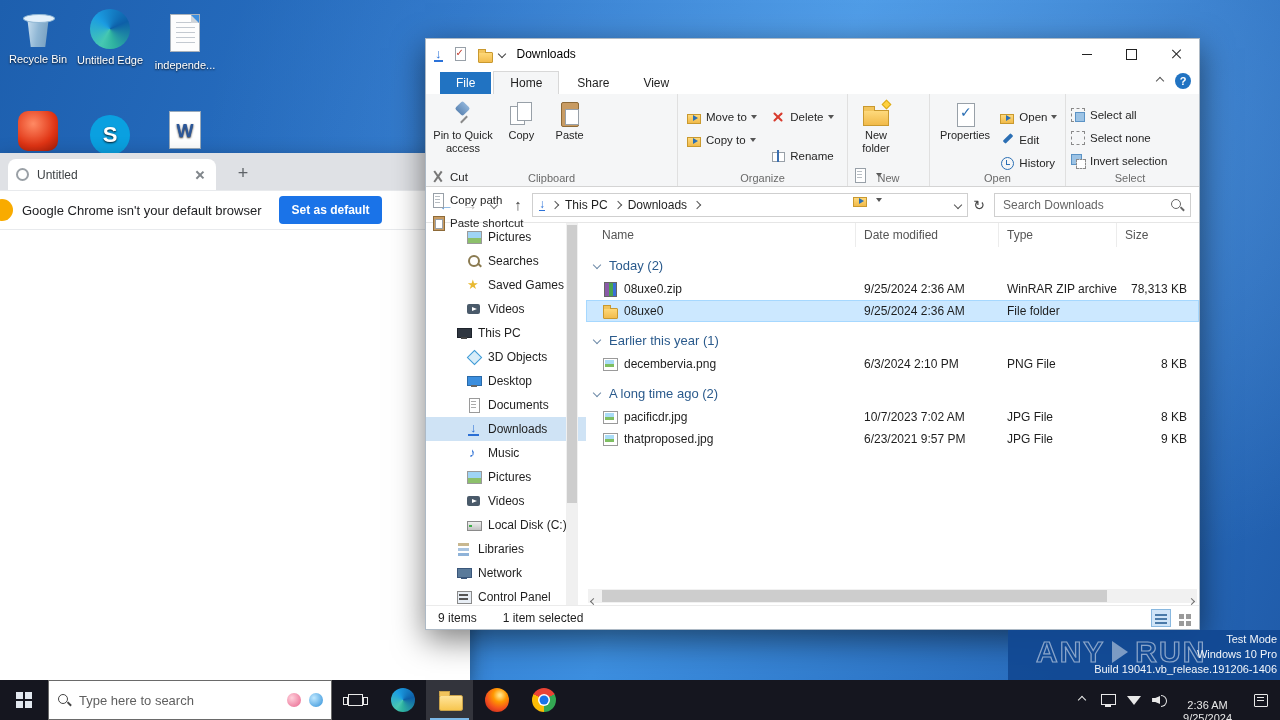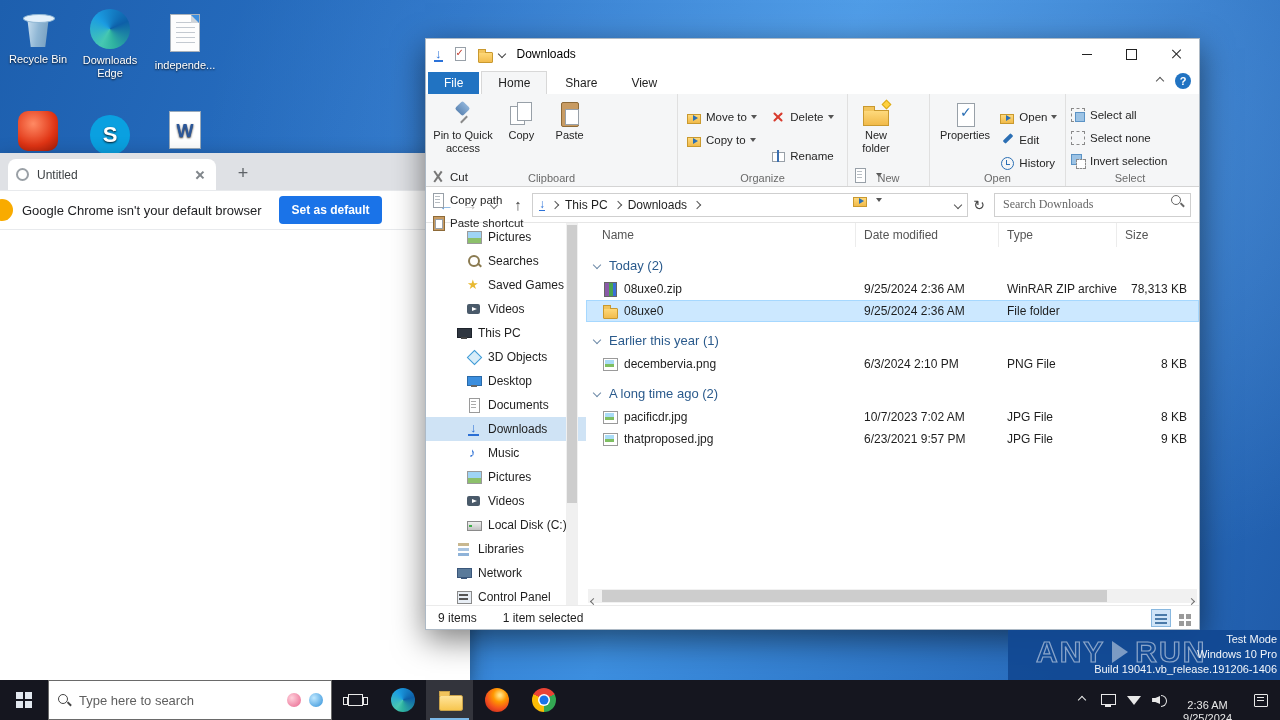--- a/index.html
+++ b/index.html
@@ -92,21 +92,21 @@
   .q-prop::after { content:'✓'; position:absolute; left:3px; top:0px; font-size:10px; font-weight:bold; color:#c0392b; }
   .q-chev { margin-left:8px; color:#444; }
   .x-title-text { margin-left:12px; font-size:12px; color:#000; }
   .x-controls { position:absolute; right:0; top:0; height:30px; display:flex; }
   .wc { width:45px; height:30px; display:flex; align-items:center; justify-content:center; position:relative; }
   .wc-min::before { content:''; width:10px; height:1px; background:#222; }
   .wc-max::before { content:''; width:9px; height:9px; border:1px solid #222; }
   .wc-close::before,.wc-close::after { content:''; position:absolute; left:22px; top:9px; width:1.2px; height:12px; background:#222; }
   .wc-close::before { transform:rotate(45deg); } .wc-close::after { transform:rotate(-45deg); }
 
-  .x-tabrow { height:25px; display:flex; align-items:flex-end; background:#fff; position:relative; }
+  .x-tabrow { height:25px; display:flex; align-items:flex-end; background:#fff; position:relative;margin-left:12px; }
   .x-tab { padding:4px 16px; font-size:12px; color:#1e1e1e; margin-left:2px; }
   .x-tab.file { background:#2173c2; color:#fff; }
   .x-tab.active { background:#f5f6f7; border:1px solid #d8d8d8; border-bottom:none; }
   .ribbon-right { position:absolute; right:8px; top:4px; display:flex; align-items:center; gap:12px; }
   .rib-collapse { color:#555; }
   .help-ic { width:16px; height:16px; border-radius:50%; background:#2173c2; color:#fff; font-size:11px; font-weight:bold;
     display:flex; align-items:center; justify-content:center; }
   .help-ic::before { content:'?'; }
 
   .x-ribbon { height:93px; background:#f5f6f7; border-bottom:1px solid #d4d4d4; display:flex; }
@@ -169,21 +169,21 @@
   .a-hist { color:#777; }
   .a-crumb { width:436px; height:24px; border:1px solid #cfcfcf; display:flex; align-items:center;
     padding:0 6px; gap:7px; flex:none; margin-left:2px; background:#fff; }
   .crumb-sep { color:#555; }
   .crumb-txt { color:#1e1e1e; }
   .crumb-dd { margin-left:auto; color:#555; }
   .mini-down { color:#2b72d9; font-weight:bold; font-size:12px; line-height:12px; border-bottom:1.5px solid #2b72d9; }
   .mini-down::before { content:'↓'; }
   .a-refresh { width:22px; text-align:center; color:#444; }
   .a-refresh::before { content:'↻'; font-size:14px; }
-  .a-search { flex:1; height:24px; border:1px solid #cfcfcf; display:flex; padding:0 6px 0 8px; margin-left:4px; background:#fff;font-family:Liberation Serif, serif; }
+  .a-search { flex:1; height:24px; border:1px solid #cfcfcf; display:flex; align-items:center; padding:0 6px 0 8px; margin-left:4px; background:#fff; }
   .a-search input { border:none; outline:none; flex:1; font-size:12px; color:#444; background:transparent; font-family:inherit; }
   .a-search input::placeholder { color:#666; }
   .mag { width:14px; height:14px; position:relative; flex:none; }
   .mag::before { content:''; position:absolute; left:1px; top:1px; width:8px; height:8px; border:1.5px solid #666; border-radius:50%; }
   .mag::after { content:''; position:absolute; left:10px; top:10px; width:5px; height:1.5px; background:#666; transform:rotate(45deg); }
 
   .x-body { position:absolute; top:184px; bottom:24px; left:0; right:0; display:flex; }
   .x-nav { width:160px; flex:none; position:relative; padding-top:2px; overflow:hidden; }
   .nav-item { height:24px; display:flex; align-items:center; }
   .lv1 { padding-left:30px; } .lv2 { padding-left:40px; }
@@ -327,21 +327,21 @@
 <div class="desktop"></div>
 
 <div class="dicon" id="di-recycle">
   <div class="box rb-ic"></div>
   <div class="lbl">Recycle Bin</div>
 </div>
 <div class="dicon" id="di-edge">
   <div class="box">
       <div class="edge-ball"></div>
     </div>
-  <div class="lbl">Downloads Edge</div>
+  <div class="lbl">Untitled Edge</div>
 </div>
 <div class="dicon" id="di-doc">
   <div class="box">
       <div class="doc-ic"></div>
     </div>
   <div class="lbl">independe...</div>
 </div>
 <div class="dicon" id="di-red">
   <div class="box">
       <div class="red-ic"></div>

